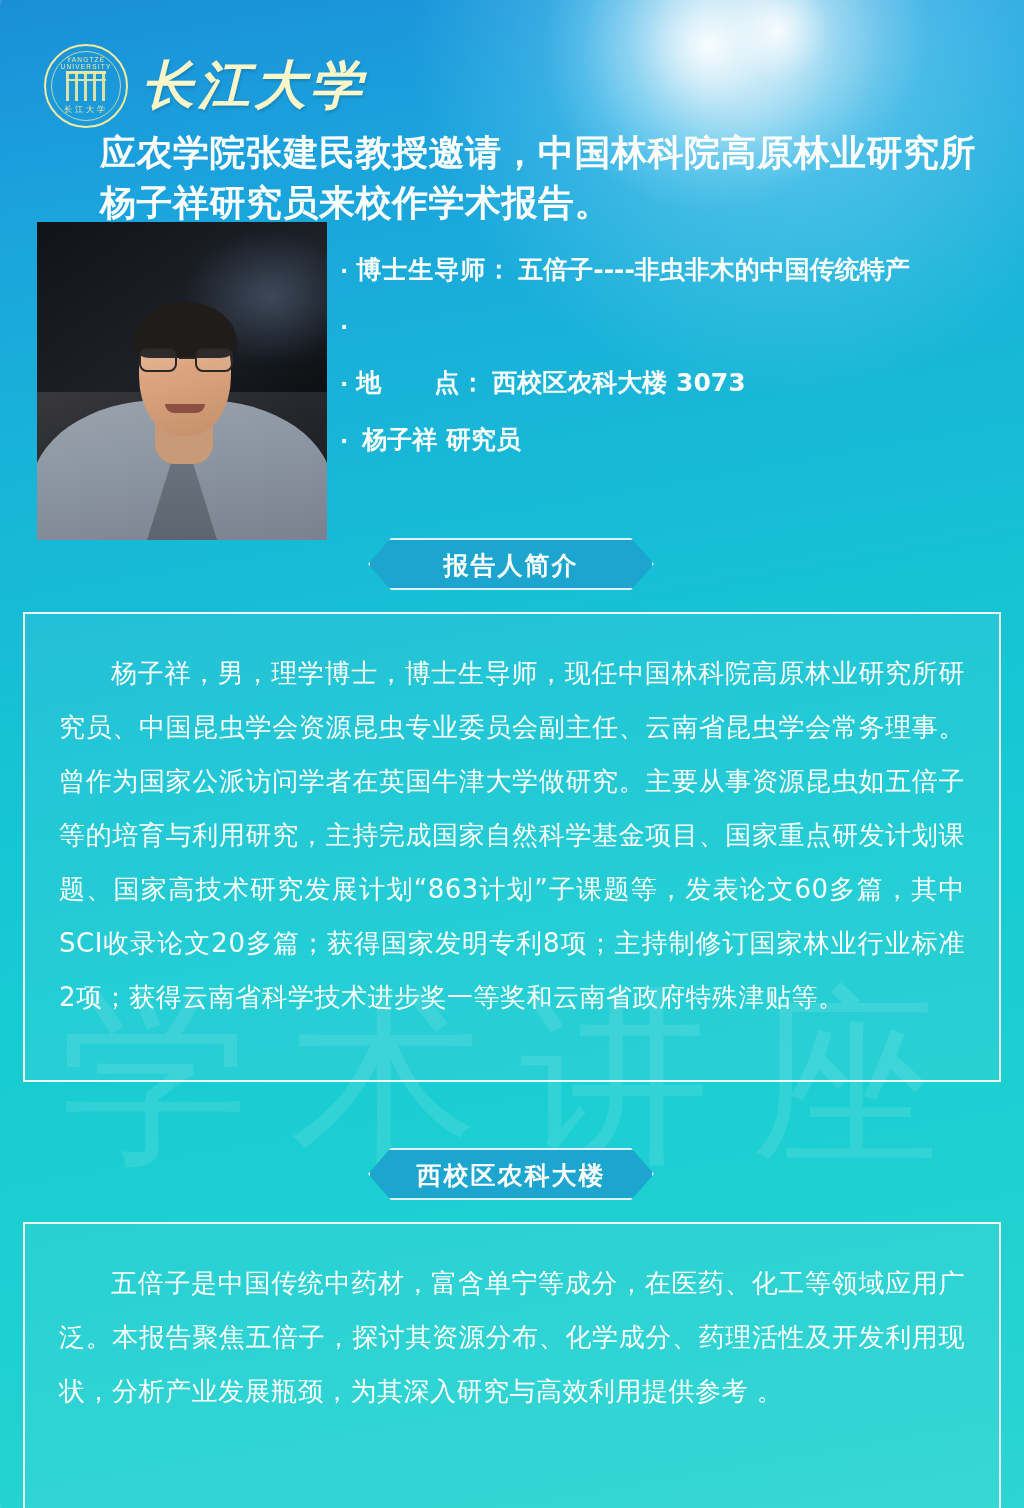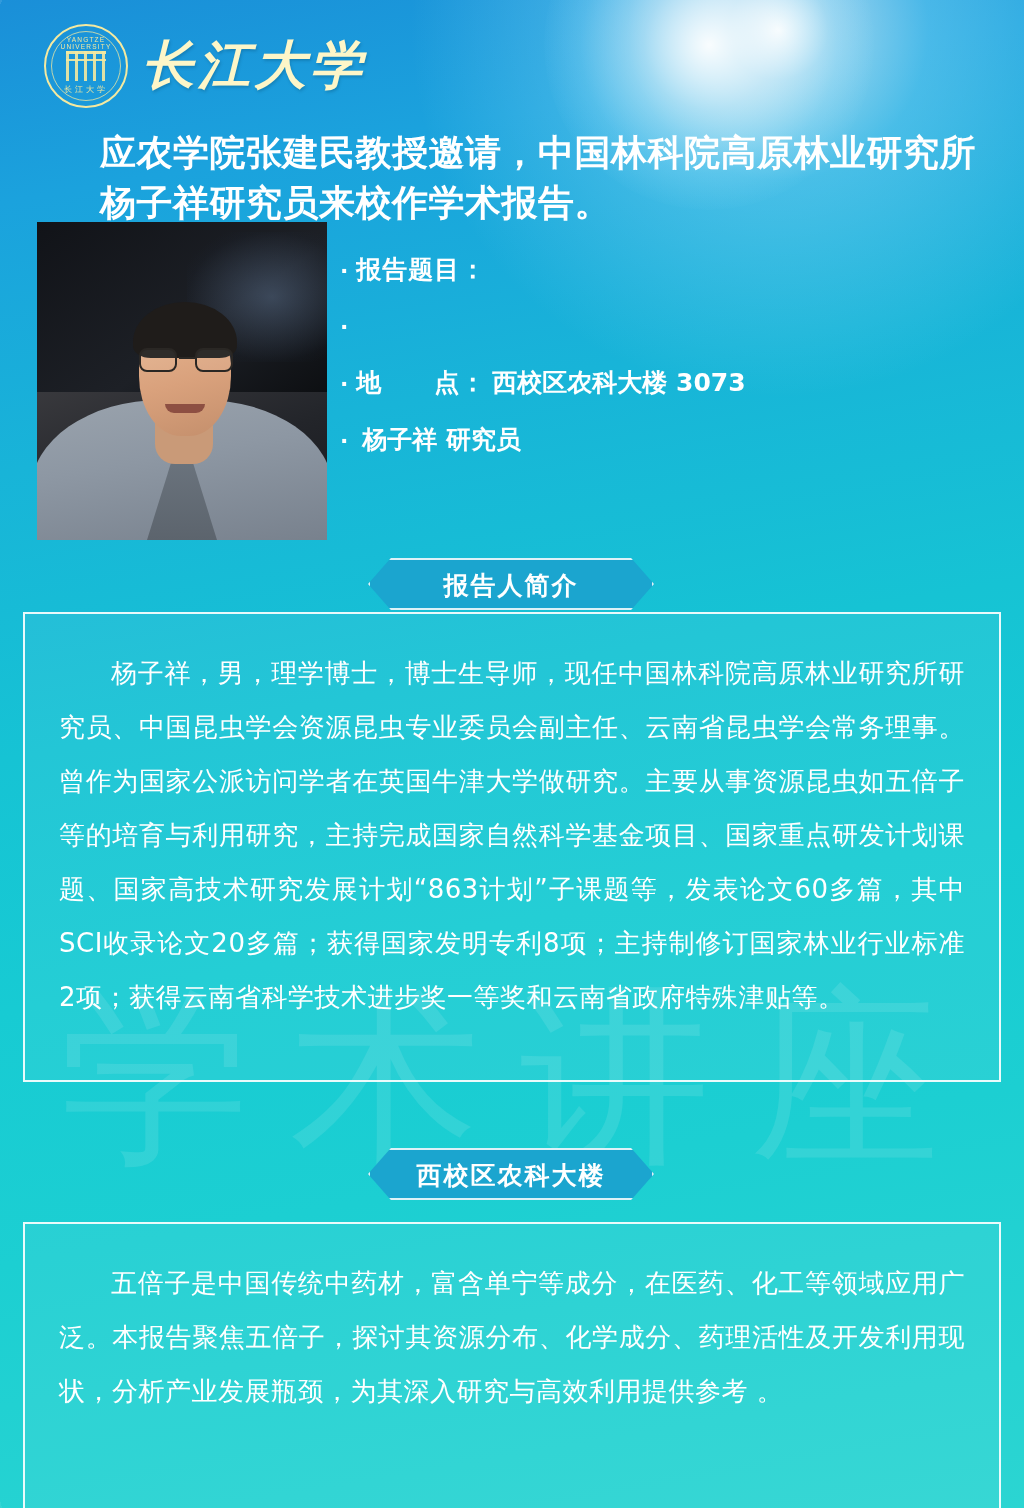--- a/index.html
+++ b/index.html
@@ -53,21 +53,21 @@
     height: 330px;
     border-radius: 50%;
     background: radial-gradient(circle, rgba(255,255,255,0.95) 0%, rgba(255,255,255,0.45) 28%, rgba(180,235,255,0.18) 55%, rgba(255,255,255,0) 72%);
     pointer-events: none;
   }
 
   
   .header {
     position: absolute;
     left: 44px;
-    top: 24px;
+    top: 44px;
     display: flex;
     align-items: center;
     gap: 14px;
   }
   .crest {
     width: 84px;
     height: 84px;
     border-radius: 50%;
     border: 2px solid #f4e9a0;
     box-sizing: border-box;
@@ -268,21 +268,21 @@
     background: #1ba5cf;
     border: 2px solid rgba(255,255,255,0.85);
     box-sizing: border-box;
     clip-path: polygon(8% 0, 92% 0, 100% 50%, 92% 100%, 8% 100%, 0 50%);
     color: #ffffff;
     font-family: "DejaVu Sans", sans-serif;
     font-weight: bold;
     font-size: 25px;
     letter-spacing: 2px;
   }
-  #ribbon-speaker { left: 368px; top: 538px; margin-top: 20px; }
+  #ribbon-speaker { left: 368px; top: 538px; }
   #ribbon-content { left: 368px; top: 1148px; }
 
   
   .panel {
     position: absolute;
     left: 23px;
     width: 978px;
     box-sizing: border-box;
     border: 2px solid rgba(255,255,255,0.9);
     background: rgba(255,255,255,0.06);
@@ -333,21 +333,22 @@
       <div class="lens left"></div>
       <div class="bridge"></div>
       <div class="lens right"></div>
     </div>
     <div class="mouth"></div>
   </div>
 
   <div class="info">
     <div class="info-row">
       <span class="bullet">·</span>
-      <span class="info-label">报告题目：</span>
+      <span class="info-label">博士生导师：</span>
+      <span class="info-value">五倍子----非虫非木的中国传统特产</span>
     </div>
     <div class="info-row">
       <span class="bullet">·</span>
     </div>
     <div class="info-row">
       <span class="bullet">·</span>
       <span class="info-label">地　　点：</span>
       <span class="info-value">西校区农科大楼 3073</span>
     </div>
     <div class="info-row">

